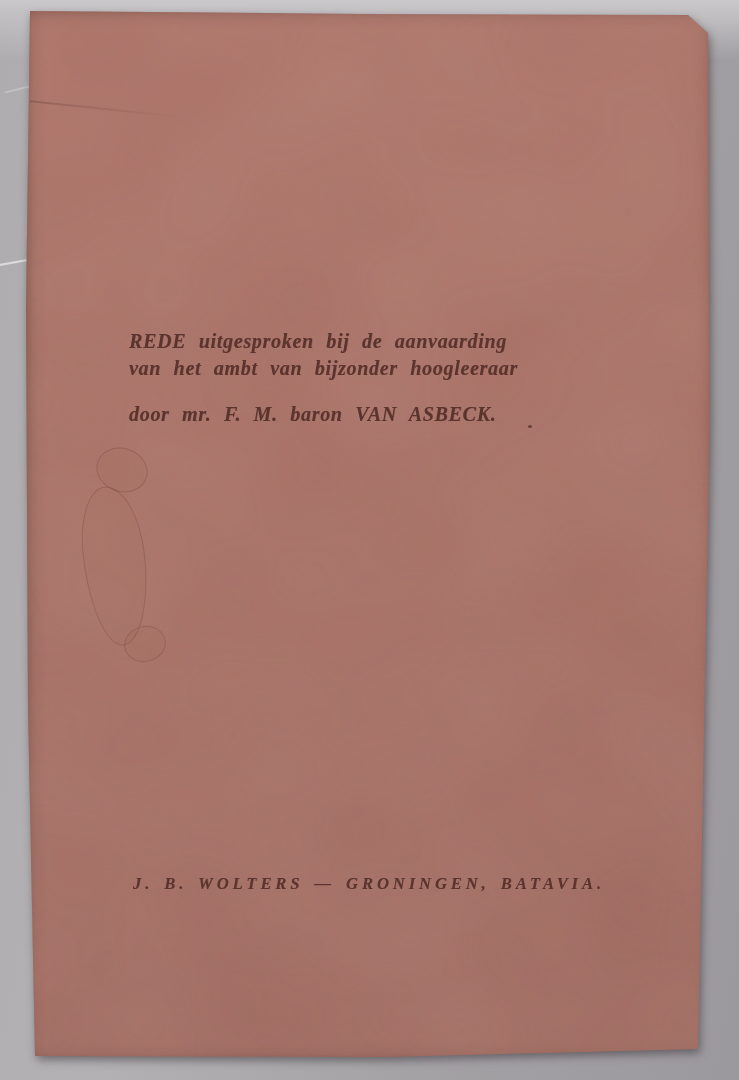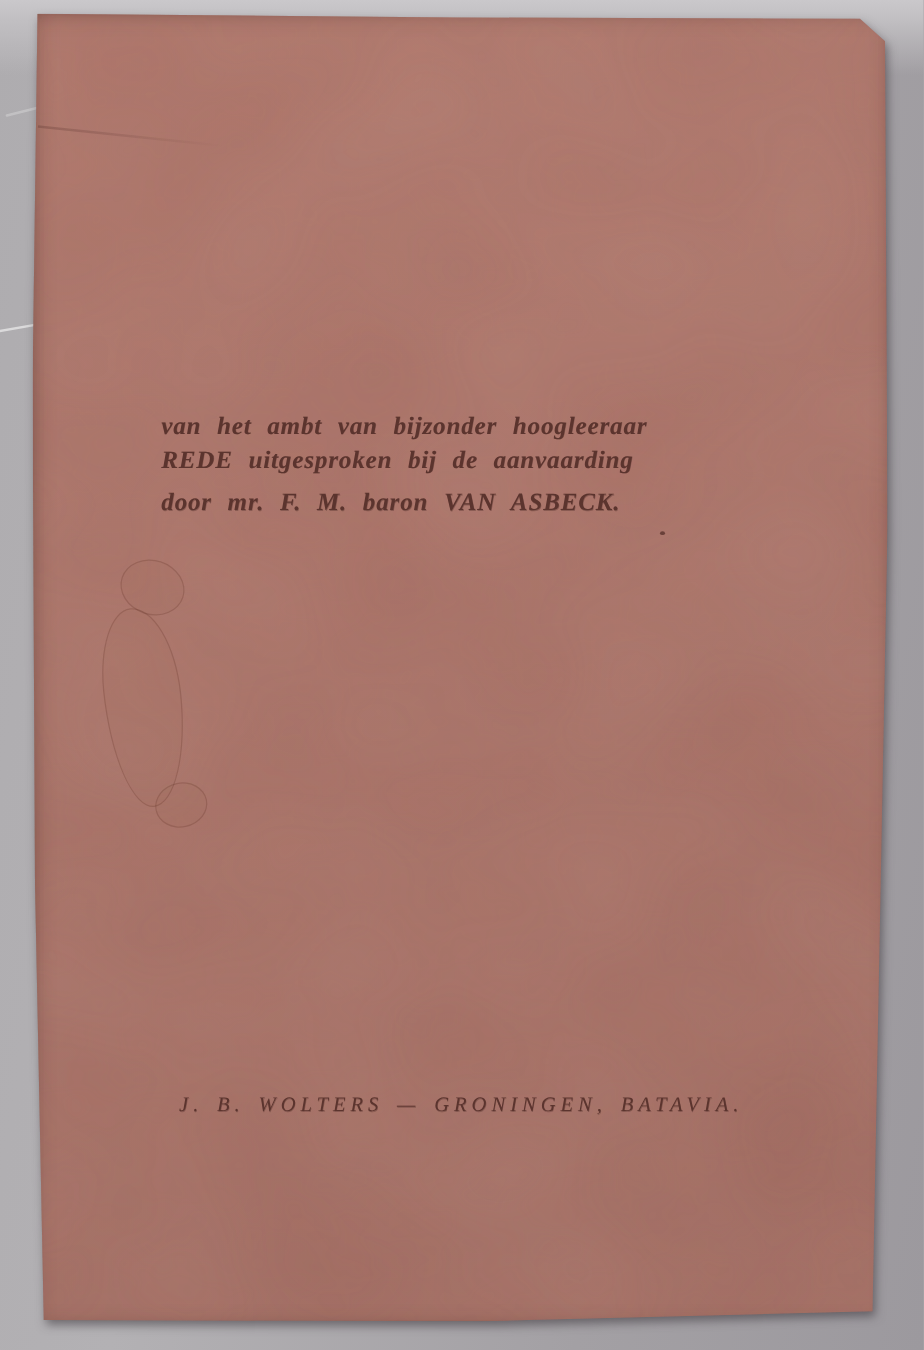--- a/index.html
+++ b/index.html
@@ -68,25 +68,25 @@
   }
   .tline{display:block;text-align:justify;text-align-last:justify;}
   .speech{
     position:absolute;left:103px;top:320px;width:420px;
     font-size:20px;font-weight:bold;font-style:italic;
     color:var(--color-ink);
     letter-spacing:.035em;word-spacing:.34em;
     line-height:26.5px;
     text-shadow:0.4px 0.4px 0.5px rgba(60,30,25,0.3);
   }
-  .byline{margin-top:8px;}
+  .byline{margin-top:20px;}
   .publisher{
     position:absolute;left:0;top:866px;width:100%;
     text-align:center;
-    font-size:16.5px;font-weight:normal;font-style:italic;
+    font-size:16.5px;font-weight:bold;font-style:italic;
     color:var(--color-ink);
     letter-spacing:.24em;word-spacing:.18em;
     text-shadow:0.3px 0.3px 0.5px rgba(60,30,25,0.3);
   }
 </style>
 </head>
 <body>
 
 <div class="scene">
   <div class="scratch scratch-1"></div>
@@ -111,22 +111,22 @@
       </svg>
 
       <div class="stain stain-1"></div>
       <div class="stain stain-2"></div>
       <div class="stain stain-3"></div>
       <div class="crease"></div>
       <div class="speck"></div>
 
 
       <div class="speech">
+        <div class="sline">REDE uitgesproken bij de aanvaarding</div>
         <div class="sline">van het ambt van bijzonder hoogleeraar</div>
-        <div class="sline">REDE uitgesproken bij de aanvaarding</div>
         <div class="byline">door mr. F. M. baron VAN ASBECK.</div>
       </div>
 
       <div class="publisher">J. B. WOLTERS — GRONINGEN, BATAVIA.</div>
 
     </div>
   </div>
 </div>
 
 </body></html>

